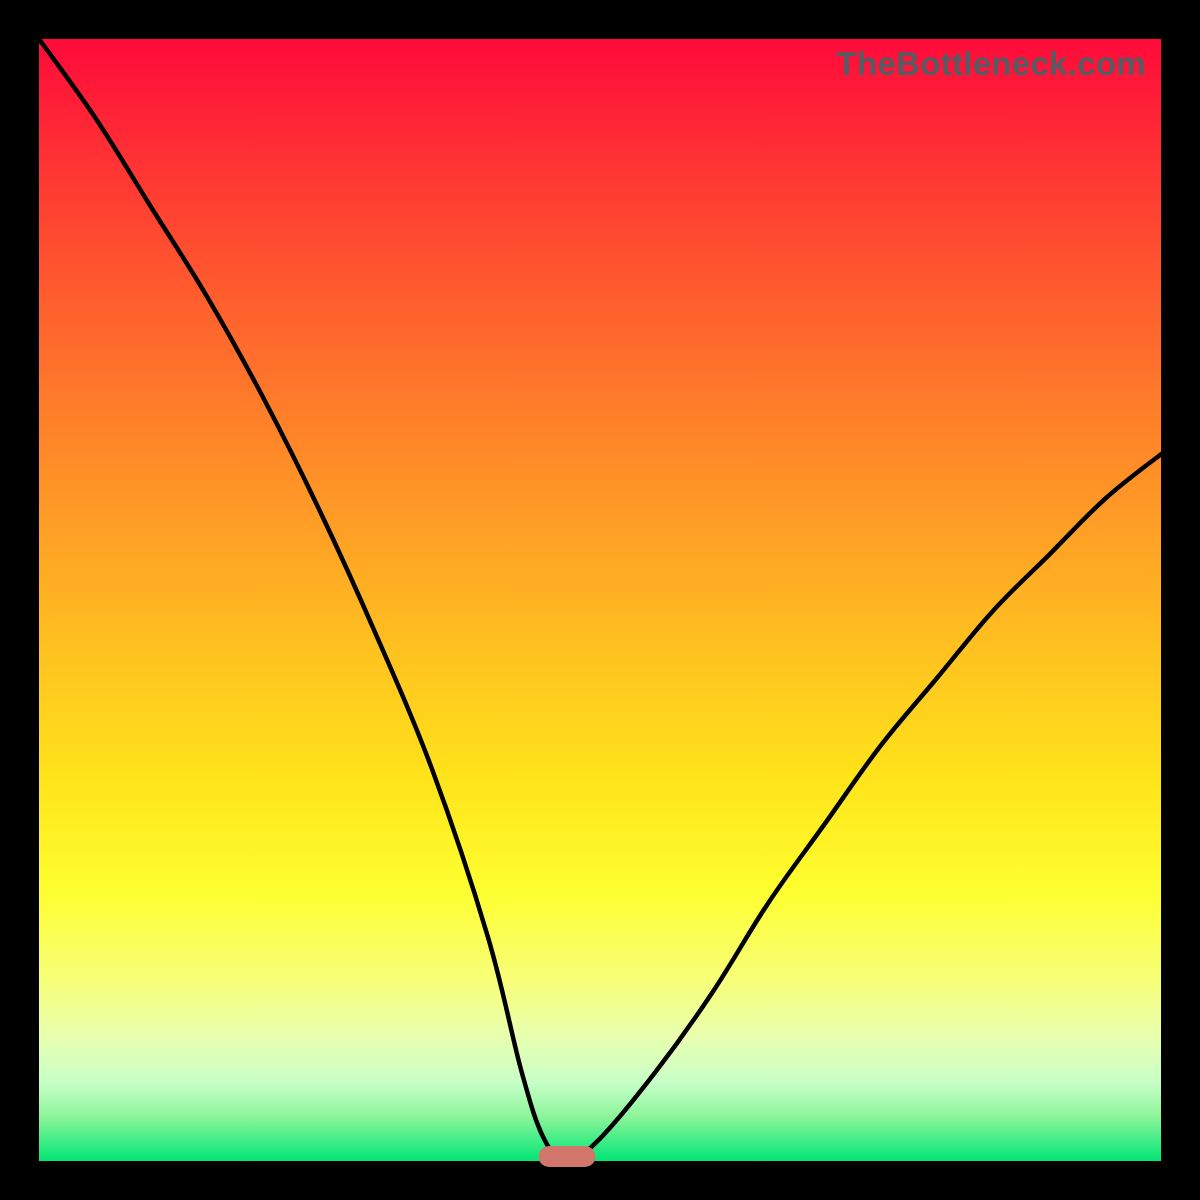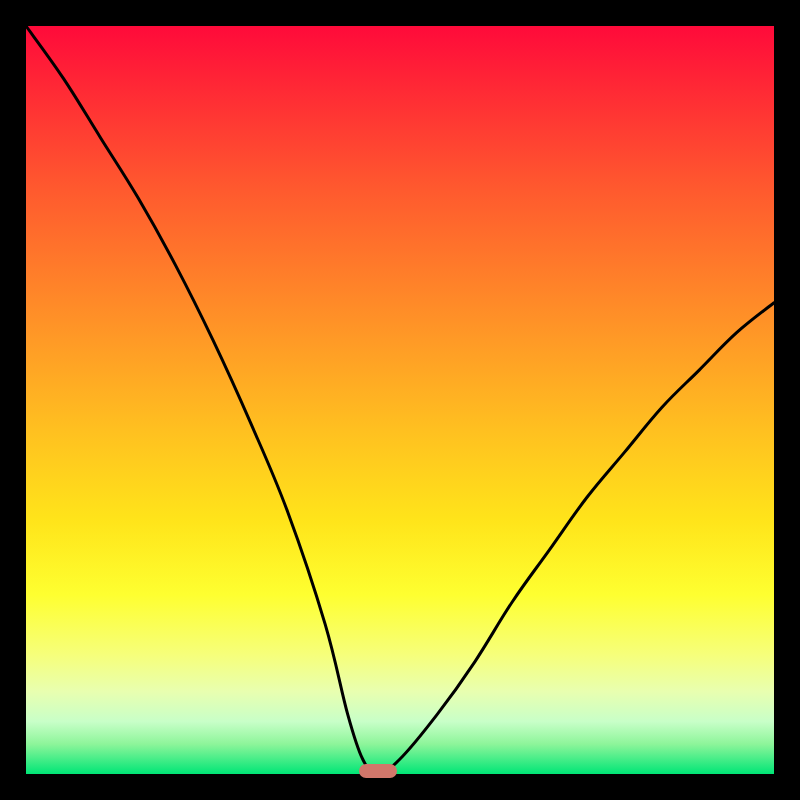--- a/index.html
+++ b/index.html
@@ -66,20 +66,21 @@
     transform: translate(-50%, -50%);
   }
 </style>
 </head>
 <body>
 
 <div class="frame">
 
   <div class="plot-area">
 
+    <div class="watermark">TheBottleneck.com</div>
 
     <svg class="curve" viewBox="0 0 748 748" preserveAspectRatio="none">
       <path id="curve-path" fill="none" stroke-width="3" stroke-linecap="round" stroke="#000000" d="M 0 0 C 6.731999999999999 9.424800000000003, 23.936 32.164, 37.4 52.360000000000014 C 50.864 72.55600000000003, 61.336 90.65760000000006, 74.8 112.20000000000005 C 88.264 133.74240000000003, 98.736 149.1512, 112.2 172.03999999999996 C 125.664 194.92879999999994, 136.136 213.77839999999995, 149.6 239.35999999999996 C 163.064 264.9416, 173.536 285.8856, 187 314.16 C 200.464 342.43440000000004, 210.936 365.4728, 224.4 396.44 C 237.864 427.4072, 248.336 449.8472, 261.8 486.2 C 275.264 522.5527999999999, 288.42879999999997 562.0472, 299.2 598.4 C 309.9712 634.7528, 314.90799999999996 663.9248, 321.64 688.16 C 328.372 712.3951999999999, 331.2144 722.2687999999999, 336.6 733.04 C 341.98560000000003 743.8112, 344.82800000000003 748, 351.56 748 C 358.292 748, 363.2288 743.8112, 374 733.04 C 384.7712 722.2687999999999, 397.93600000000004 705.6632, 411.40000000000003 688.16 C 424.86400000000003 670.6568, 435.336 655.996, 448.8 635.8 C 462.264 615.6039999999999, 472.736 596.1560000000001, 486.2 575.96 C 499.664 555.764, 510.136 542.4496, 523.6 523.6 C 537.0640000000001 504.7504, 547.5360000000001 488.7432, 561 471.24 C 574.4639999999999 453.7368, 584.936 442.5168, 598.4 426.36 C 611.8639999999999 410.20320000000004, 622.3359999999999 396.29040000000003, 635.8 381.48 C 649.264 366.6696, 659.736 357.544, 673.2 344.08 C 686.6640000000001 330.616, 697.1360000000001 318.7976, 710.6 306.68 C 724.064 294.5624, 741.268 282.1456, 748 276.76"></path>
     </svg>
 
     <div class="min-pill" id="min-pill" style="background: rgb(209, 118, 106); left: 351.56px; top: 745px;"></div>
 
   </div>
 </div>
 

